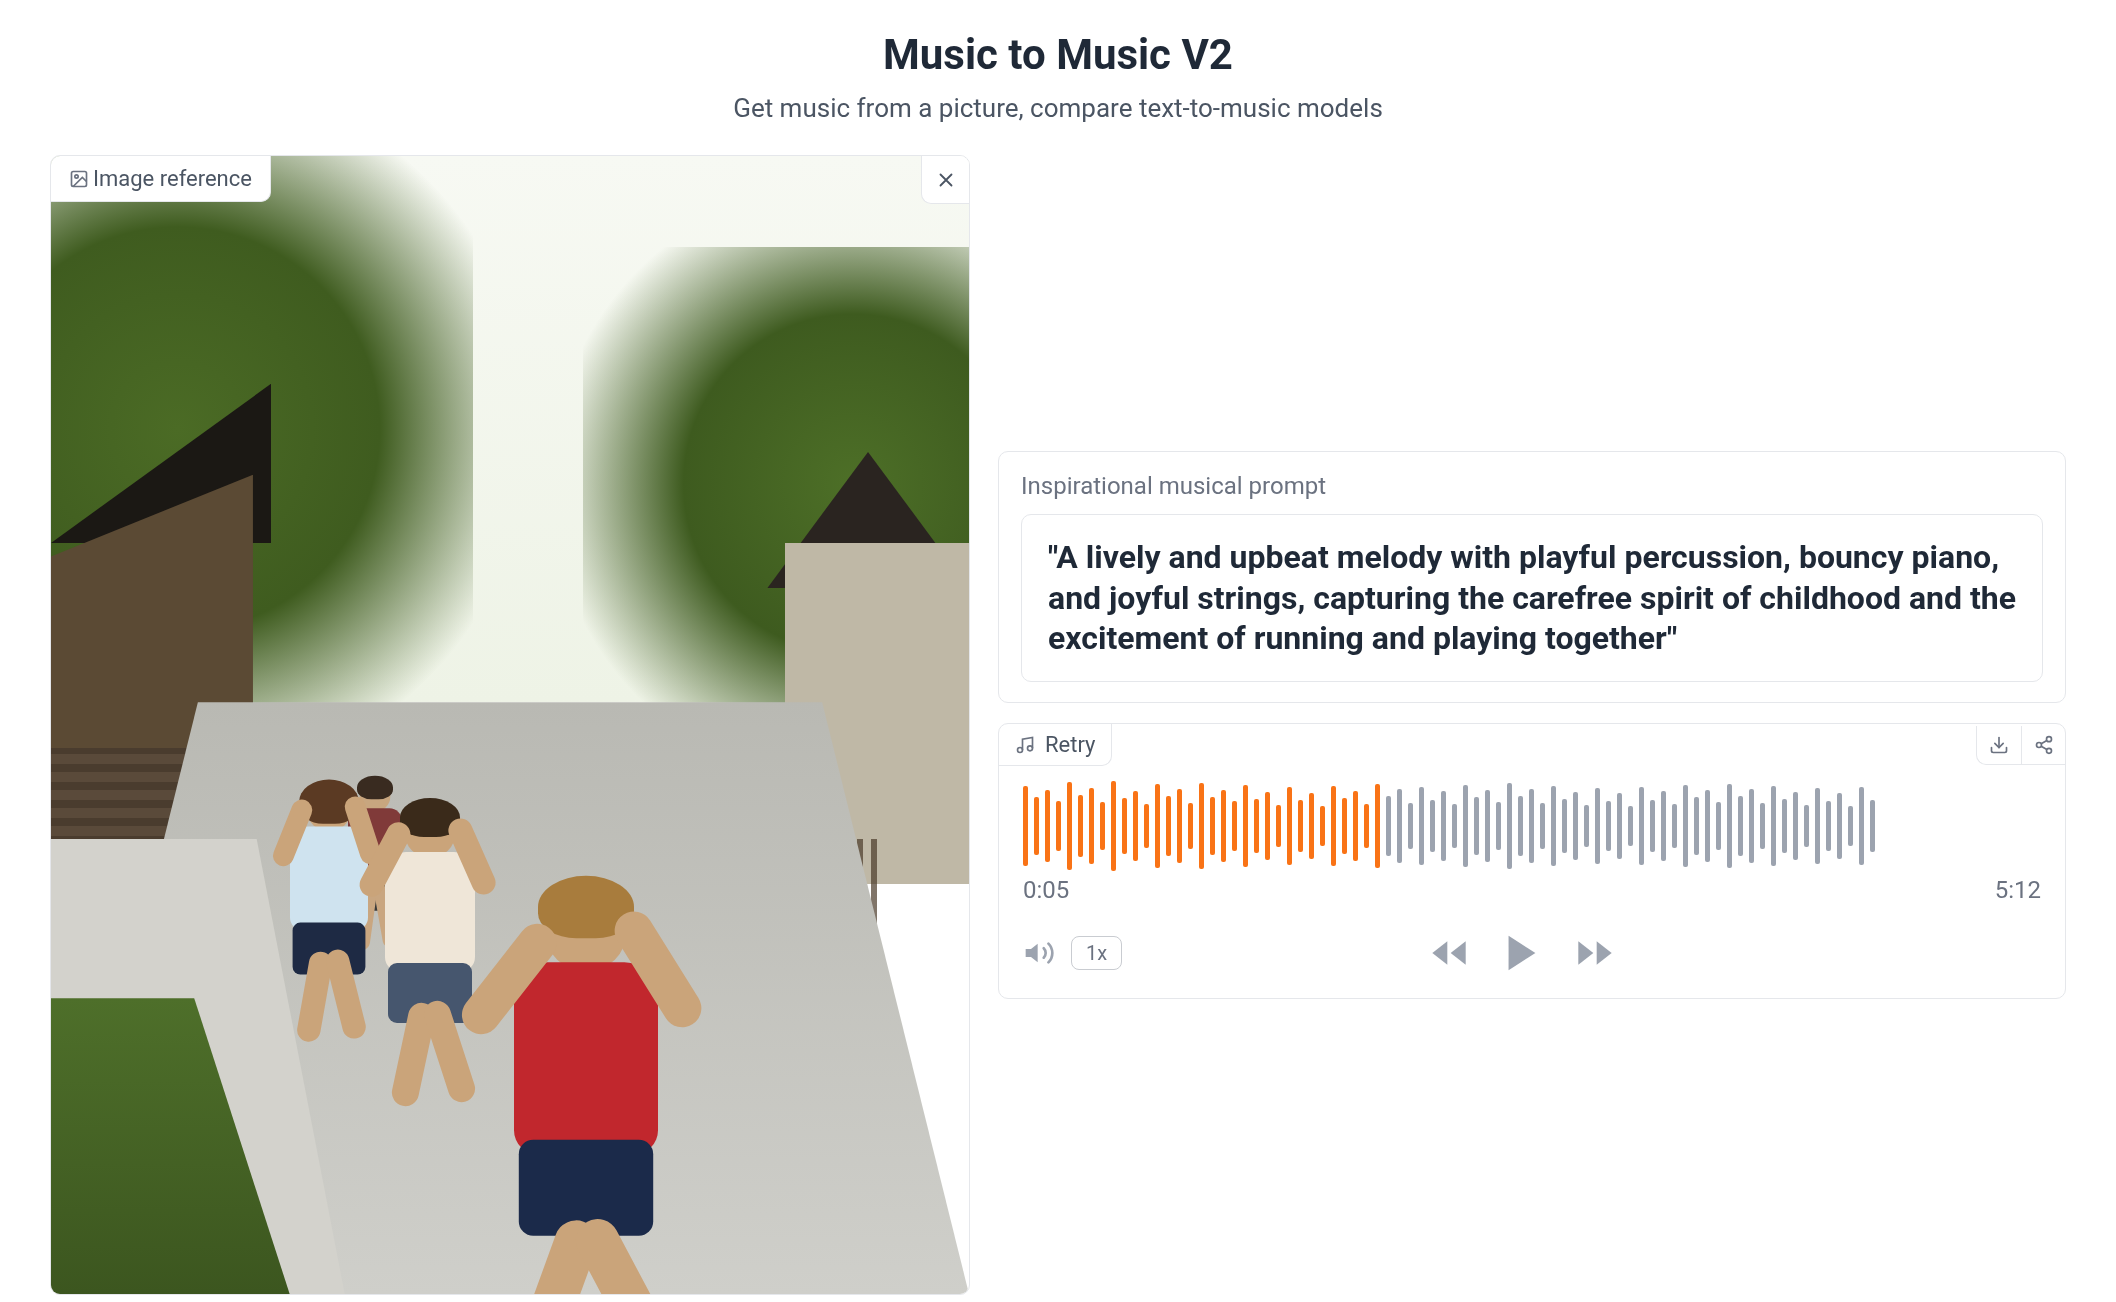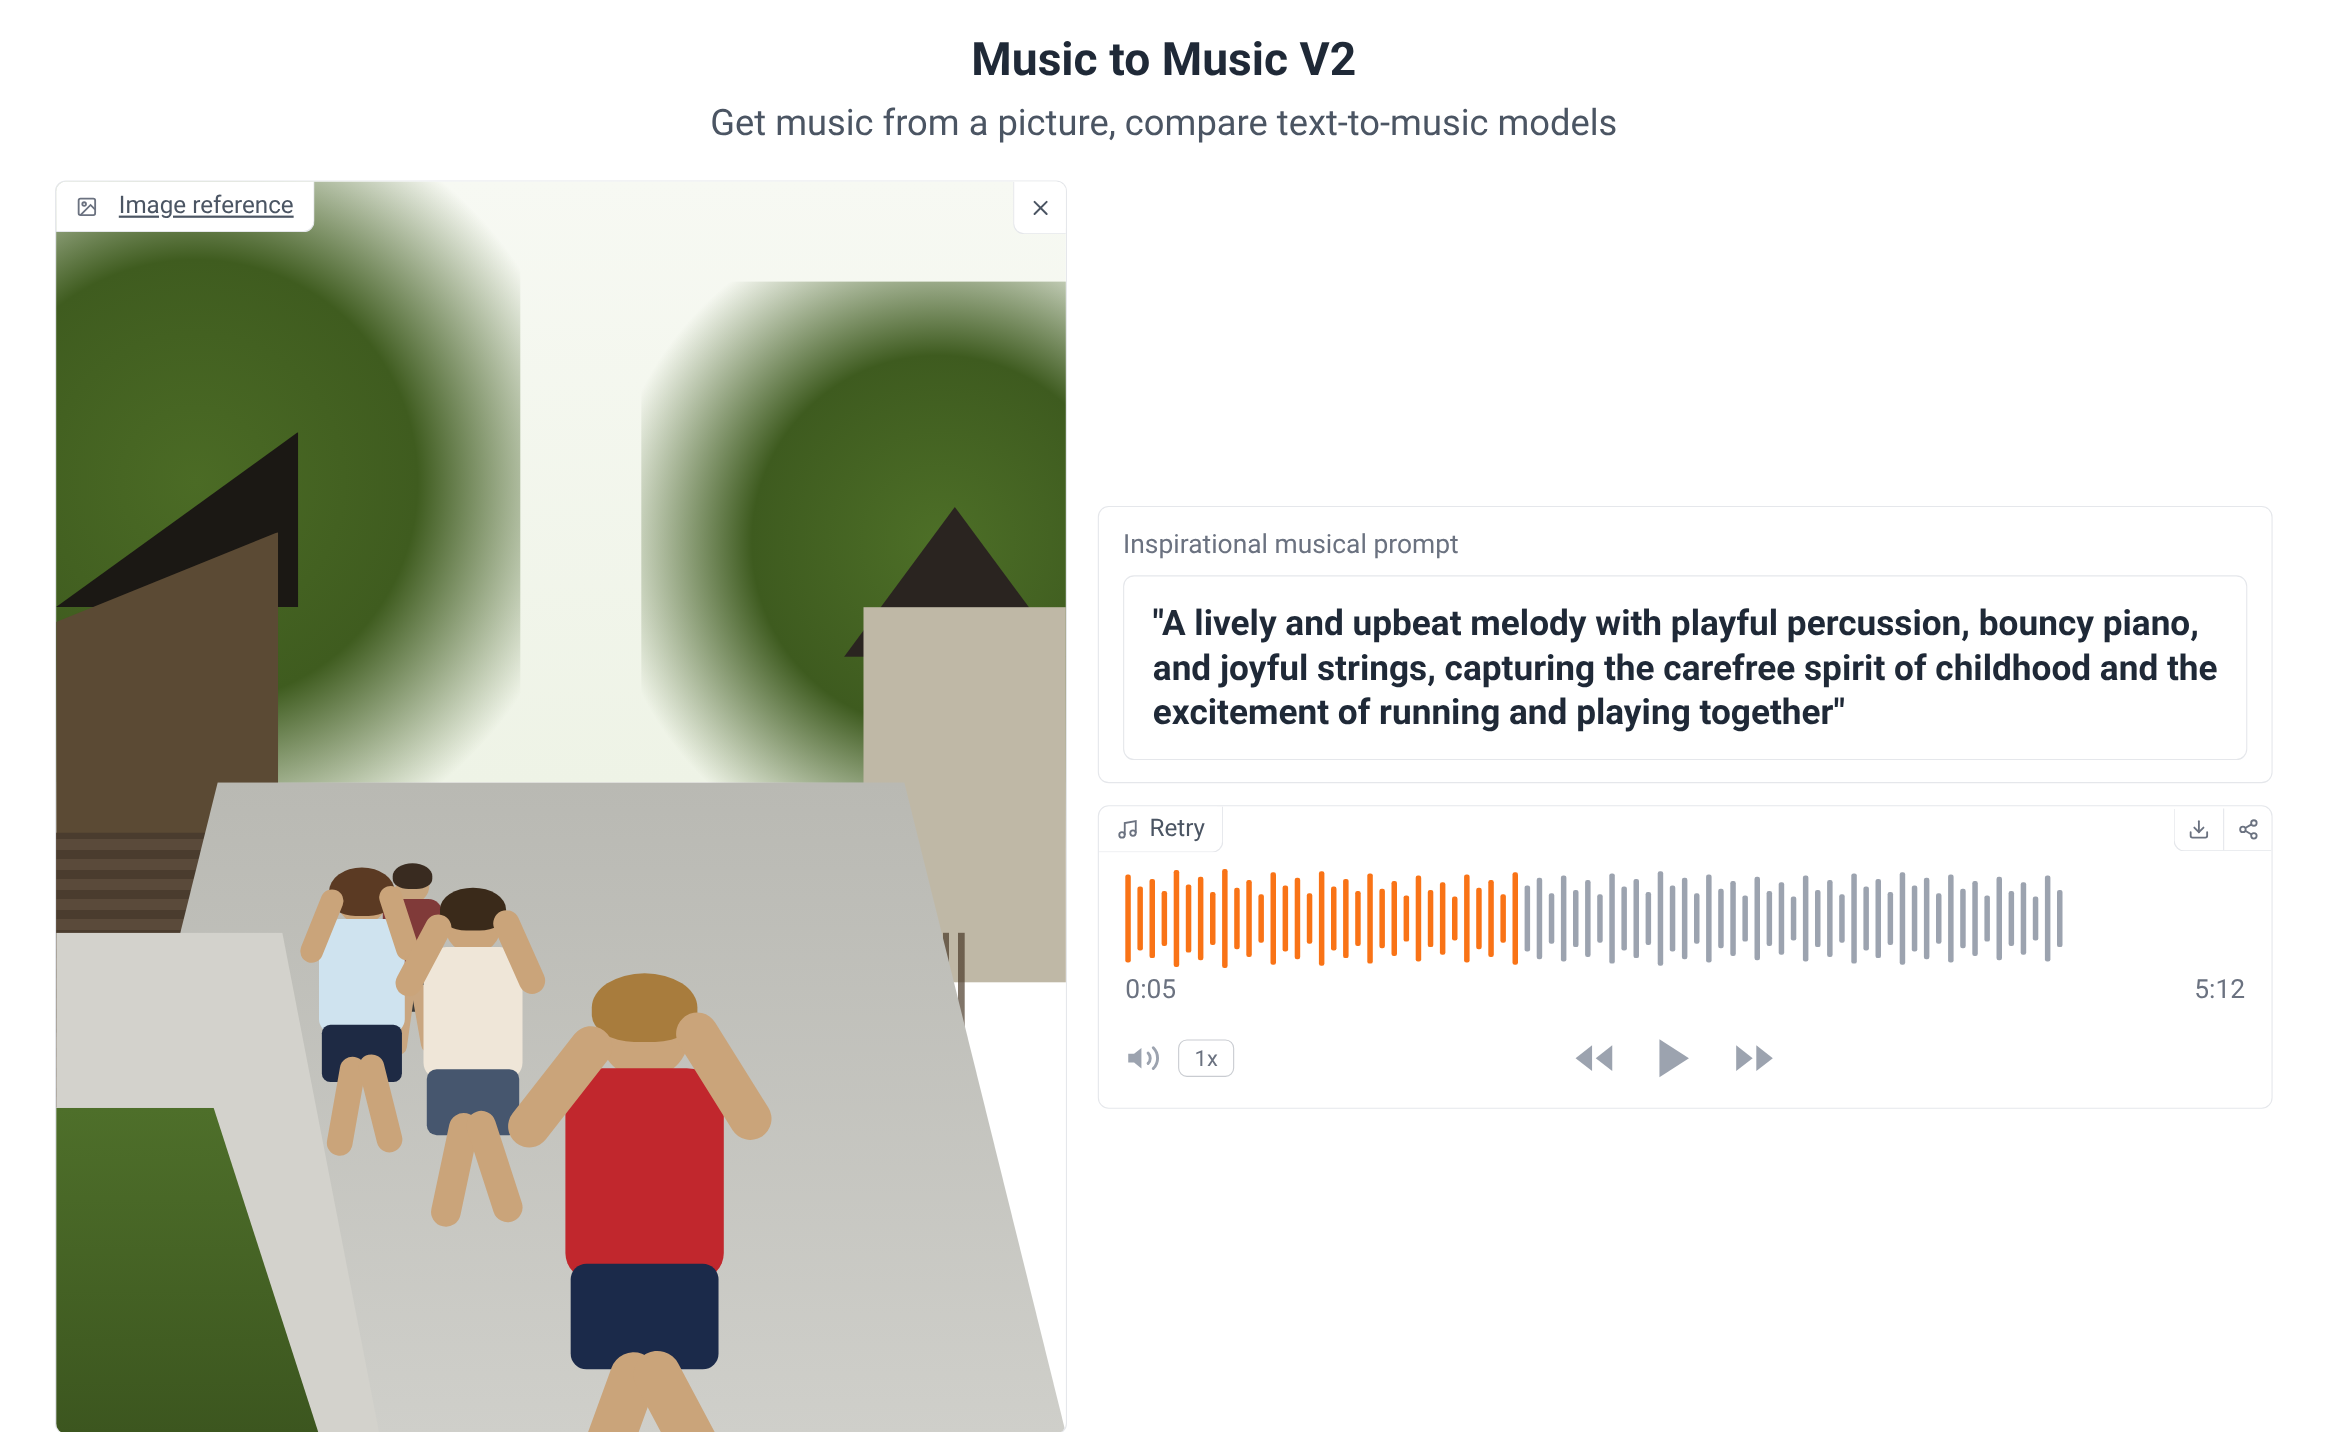--- a/index.html
+++ b/index.html
@@ -18,21 +18,21 @@
     text-align: center;
     margin-bottom: 32px;
   }
   .title {
     font-size: 42px;
     font-weight: 700;
     color: #1f2937;
     margin-bottom: 14px;
   }
   .subtitle {
-    font-size: 33px;
+    font-size: 26px;
     color: #4b5563;
     font-weight: 400;
   }
   .main {
     display: flex;
     gap: 28px;
   }
   .image-panel {
     position: relative;
     width: 920px;
@@ -47,25 +47,24 @@
     top: 0;
     left: 0;
     background: #ffffff;
     border: 1px solid #e5e7eb;
     border-top: none;
     border-left: none;
     border-radius: 0 0 10px 0;
     padding: 10px 18px;
     display: flex;
     align-items: center;
-    gap: 19px;
+    gap: 4px;
     font-size: 22px;
     color: #4b5563;
     z-index: 5;
-    text-decoration: underline;
   }
   .close-button {
     position: absolute;
     top: 0;
     right: 0;
     width: 48px;
     height: 48px;
     background: #ffffff;
     border: 1px solid #e5e7eb;
     border-top: none;

